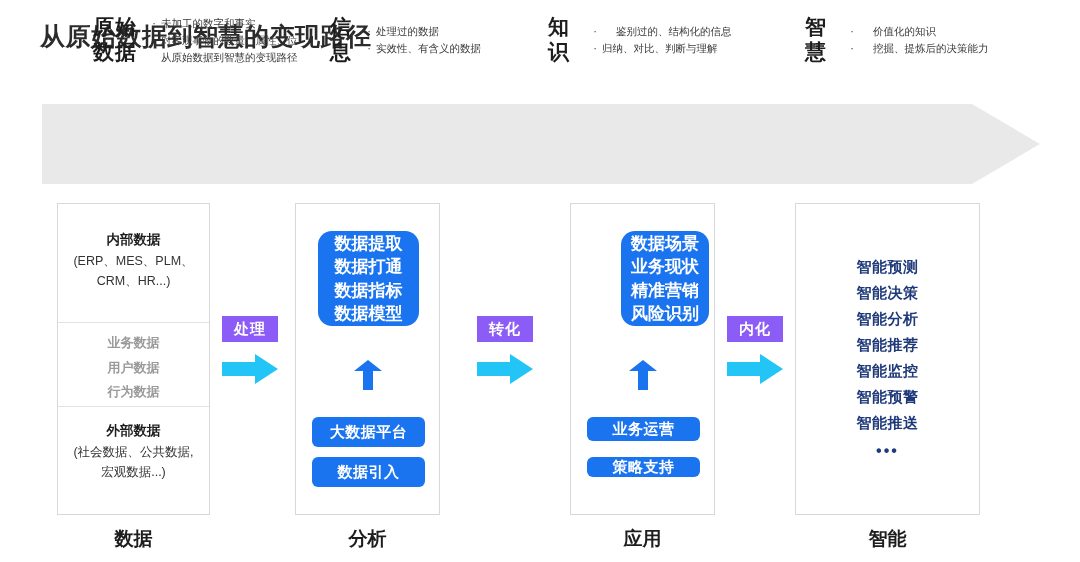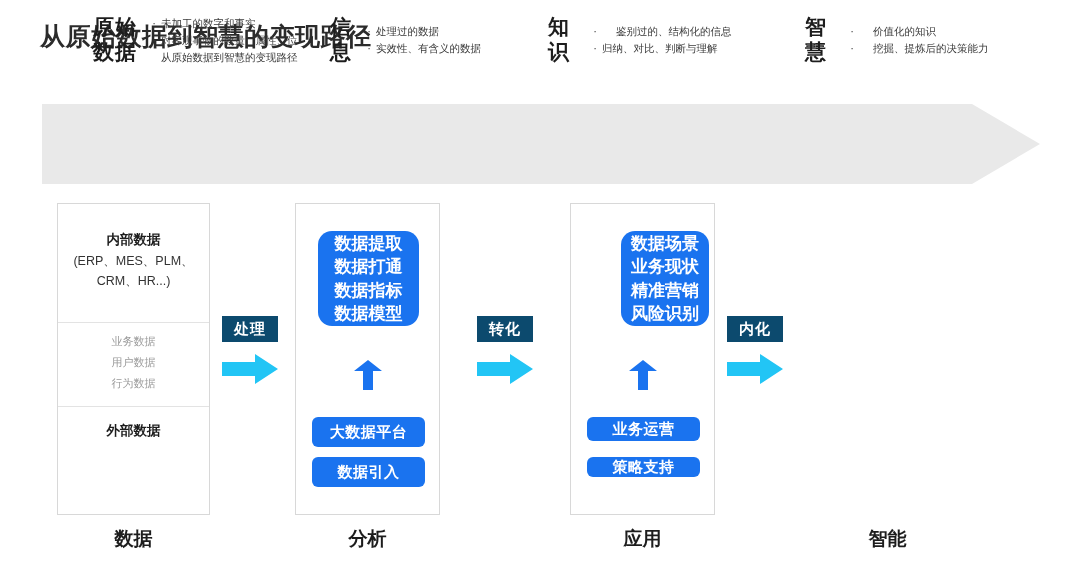--- a/index.html
+++ b/index.html
@@ -79,21 +79,21 @@
   .col-label {
     position: absolute; top: 525px; height: 28px;
     font-size: 19px; font-weight: bold; color: #1d1d1d;
     text-align: center; line-height: 28px;
   }
 
   
   .c1-block { position: absolute; left: 0; width: 100%; text-align: center; }
   .c1-head { font-size: 13.5px; font-weight: bold; color: #1d1d1d; line-height: 1.55; }
   .c1-sub  { font-size: 12.5px; color: #333; line-height: 1.6; white-space: pre-line; }
-  .c1-mid  { font-size: 11px; font-weight: normal; color: #9a9a9a; line-height: 1.9; }
+  .c1-mid  { font-size: 13px; font-weight: bold; color: #9a9a9a; line-height: 1.9; }
   .c1-div { position: absolute; left: 0; width: 100%; height: 1px; background: #e3e3e3; }
 
   
   .bluecard {
     position: absolute;
     background: #1a73ef; border-radius: 14px;
     color: #ffffff; font-size: 17px; font-weight: bold;
     line-height: 1.38; text-align: center;
     display: flex; align-items: center; justify-content: center;
     white-space: pre-line;
@@ -112,21 +112,21 @@
   .smartlist { position: absolute; left: 0; width: 100%; text-align: center; top: 50px; }
   .smartlist div {
     font-size: 15px; font-weight: bold; color: #1f3a7a;
     line-height: 26px; letter-spacing: 0.5px;
   }
   .smartlist div.ellipsis { font-size: 16px; letter-spacing: 2px; line-height: 30px; }
 
   
   .conn { position: absolute; width: 56px; }
   .conn-badge {
-    width: 56px; height: 26px; background: #0c4a6e;
+    width: 56px; height: 26px; background: #8b5cf6;
     color: #ffffff; font-size: 15px; font-weight: bold;
     display: flex; align-items: center; justify-content: center;
     letter-spacing: 1px;
   }
   .conn-arrow { margin-top: 12px; }
   .conn-arrow svg { display: block; }
 </style>
 </head>
 <body>
 
@@ -206,20 +206,22 @@
     </div>
     <div class="c1-div" style="top:118px;"></div>
     <div class="c1-block" style="top:127px;">
       <div class="c1-mid">业务数据</div>
       <div class="c1-mid">用户数据</div>
       <div class="c1-mid">行为数据</div>
     </div>
     <div class="c1-div" style="top:202px;"></div>
     <div class="c1-block" style="top:217px;">
       <div class="c1-head">外部数据</div>
+      <div class="c1-sub">(社会数据、公共数据,
+宏观数据...)</div>
     </div>
   </div>
   <div class="col-label" style="left:57px; width:153px;">数据</div>
 
   <div class="conn" style="left:222px; top:316px;">
     <div class="conn-badge">处理</div>
     <div class="conn-arrow">
       <svg width="56" height="30" viewBox="0 0 56 30">
           <path d="M0 8 H33 V0 L56 15 L33 30 V22 H0 Z" fill="#22c5f5"></path>
         </svg>
@@ -267,15 +269,27 @@
 
   <div class="conn" style="left:727px; top:316px;">
     <div class="conn-badge">内化</div>
     <div class="conn-arrow">
       <svg width="56" height="30" viewBox="0 0 56 30">
           <path d="M0 8 H33 V0 L56 15 L33 30 V22 H0 Z" fill="#22c5f5"></path>
         </svg>
     </div>
   </div>
 
+  <div class="col" style="left:795px; width:185px;">
+    <div class="smartlist">
+      <div>智能预测</div>
+      <div>智能决策</div>
+      <div>智能分析</div>
+      <div>智能推荐</div>
+      <div>智能监控</div>
+      <div>智能预警</div>
+      <div>智能推送</div>
+      <div class="ellipsis">•••</div>
+    </div>
+  </div>
   <div class="col-label" style="left:795px; width:185px;">智能</div>
 
 </div>
 
 </body></html>

